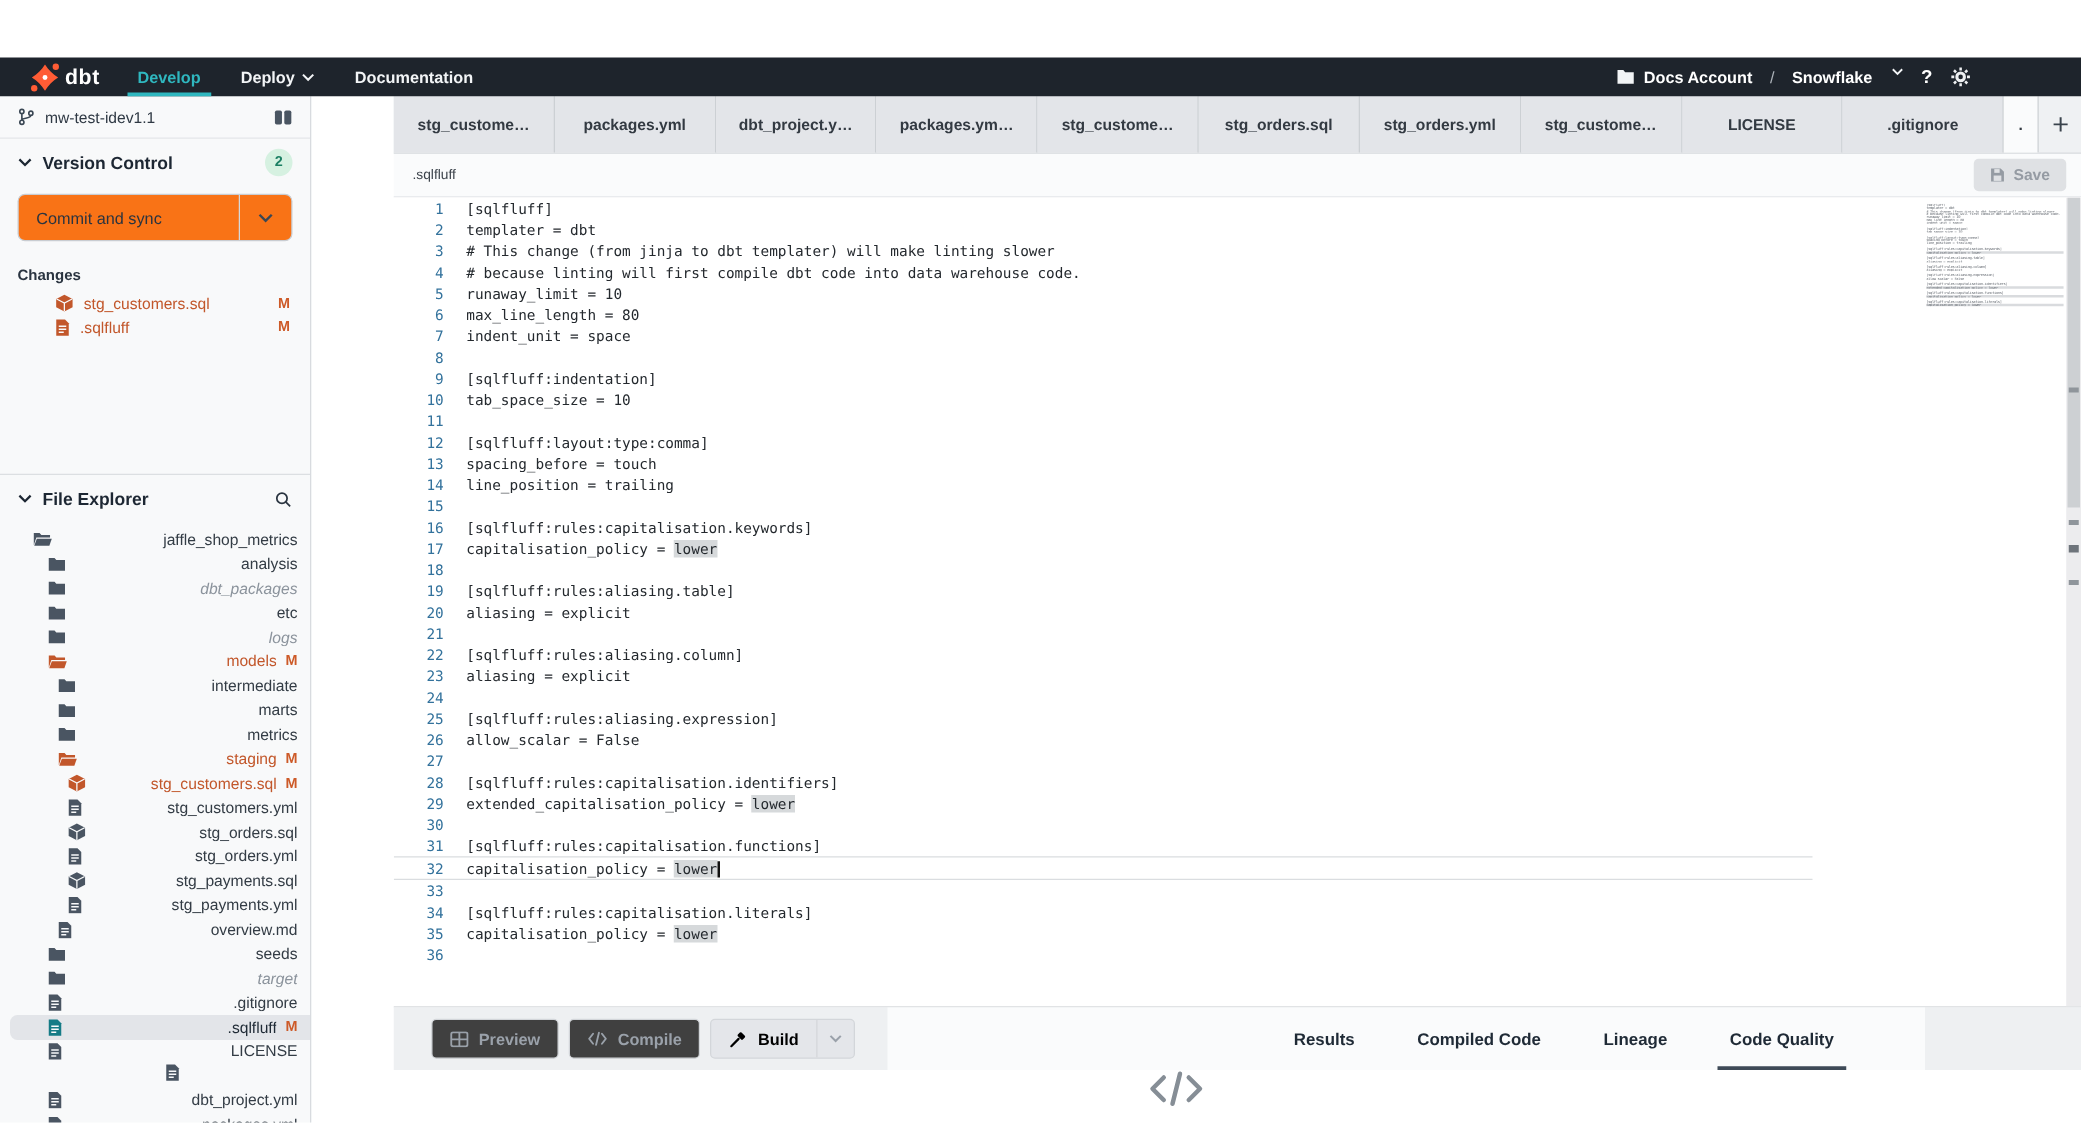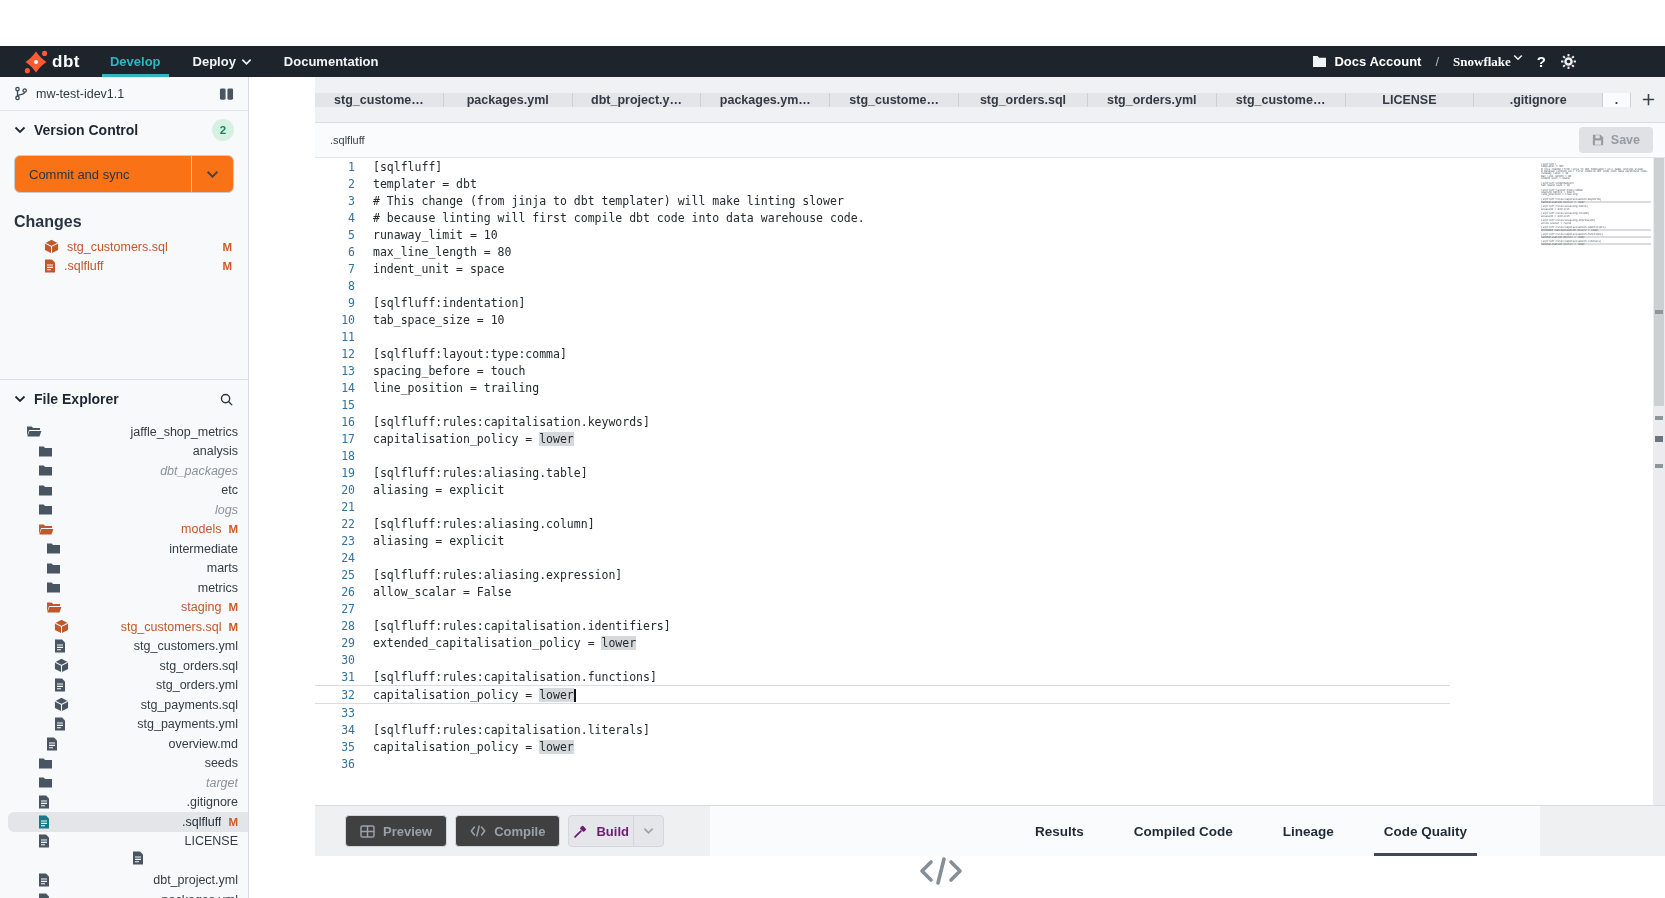--- a/index.html
+++ b/index.html
@@ -15,21 +15,21 @@
   .nav-items { display:flex; height:100%; }
   .nav-item { position:relative; display:flex; align-items:center; gap:5px;
     padding:0 16px; font-size:13px; font-weight:bold; color:#f2f4f6; cursor:pointer; height:100%; }
   .nav-item.active { color:#2fb7bf; }
   .nav-item.active::after { content:""; position:absolute; left:8px; right:8px; bottom:0;
     height:3px; background:#2fb7bf; }
   .nav-right { margin-left:auto; display:flex; align-items:center; gap:14px; padding-right:88px;
     font-size:13px; }
   .nav-acct { display:flex; align-items:center; gap:7px; font-weight:bold; }
   .nav-sep { color:#aeb4bb; }
-  .nav-conn { display:flex; align-items:flex-start; gap:2px; font-weight:600;font-family:Liberation Serif, serif; }
+  .nav-conn { display:flex; align-items:flex-start; gap:15px; font-weight:600; }
   .nav-help { font-weight:bold; font-size:15px; cursor:pointer; }
   .icon { display:inline-flex; align-items:center; justify-content:center; }
 
   
   .sidebar { position:absolute; left:0; top:31px; width:249px; height:867px;
     background:#f8f9fa; border-right:1px solid #d8dbdf; z-index:20; }
   .branch-row { height:34px; display:flex; align-items:center; gap:8px; padding:0 14px;
     border-bottom:1px solid #e3e6e9; color:#2f3944; font-size:12.5px; }
   .branch-row .spacer { flex:1; }
   .vc-header,.fe-header { height:38px; display:flex; align-items:center; gap:8px; padding:0 14px;
@@ -38,39 +38,39 @@
   .badge-green { min-width:22px; height:22px; border-radius:11px; background:#d6f1e1;
     color:#1b7f63; font-size:11.5px; font-weight:bold; display:flex; align-items:center;
     justify-content:center; padding:0 6px; }
   .commit-btn { margin:6px 14px 10px 14px; height:38px; background:#f97316;
     border:1px solid #c9cdd2; border-radius:6px; display:flex; align-items:stretch;
     overflow:hidden; cursor:pointer; }
   .commit-main { flex:1; display:flex; align-items:center; padding:0 14px; font-size:13px;
     color:#2a3440; }
   .commit-caret { width:42px; display:flex; align-items:center; justify-content:center;
     border-left:1px solid #d4d7db; }
-  .changes-label { padding:10px 14px 6px 14px; font-size:16px; font-weight:bold; color:#2a3440; }
+  .changes-label { padding:10px 14px 6px 14px; font-size:12px; font-weight:bold; color:#2a3440; }
   .change-row { height:19px; display:flex; align-items:center; gap:8px; padding:0 16px 0 44px;
     font-size:12.5px; color:#c2572b; cursor:pointer; }
   .change-row .nm { flex:1; }
   .m-badge { color:#cd5a28; font-weight:bold; font-size:11.5px; }
   .fe-section { position:absolute; left:0; top:302px; right:0; bottom:0;
     border-top:1px solid #dcdfe2; overflow:hidden;text-align:right; }
   .fe-tree { padding-top:4px; }
   .tree-row { height:19.5px; display:flex; align-items:center; gap:7px; font-size:12.5px;
     color:#333c45; cursor:pointer; padding-right:10px; position:relative; }
   .tree-row .nm { flex:1; white-space:nowrap; overflow:hidden; }
   .tree-row.muted { color:#8b939c; font-style:italic; }
   .tree-row.orange { color:#c2572b; }
   .tree-row.selected { background:#e3e5e9; border-radius:6px 0 0 6px; margin-left:8px; color:#1f2a35; }
   .ic-slate { color:#4a5562; } .ic-orange { color:#c2572b; } .ic-teal { color:#157b86; }
 
   
   .tabbar { position:absolute; left:315px; top:31px; width:1350px; height:46px;
-    background:#eff1f3; border-bottom:1px solid #d9dcdf; display:flex; z-index:10;align-items:center; }
+    background:#eff1f3; border-bottom:1px solid #d9dcdf; display:flex; z-index:10; }
   .tab { width:129px; background:#e3e5e9; border-right:1px solid #ccd0d4;
     display:flex; align-items:center; justify-content:center; font-size:12.5px; font-weight:600;
     color:#333a42; cursor:pointer; white-space:nowrap; overflow:hidden; }
   .tab-partial { width:28px; background:#fafbfc; border-right:1px solid #ccd0d4;
     display:flex; align-items:center; justify-content:center; font-size:12.5px; font-weight:600;
     color:#333a42; cursor:pointer; }
   .tab-add { width:34px; display:flex; align-items:center; justify-content:center;
     color:#3a434c; cursor:pointer; background:transparent; border:none; }
 
   
@@ -108,21 +108,21 @@
   
   .bottom-toolbar { position:absolute; left:315px; top:760px; width:1350px; height:50px;
     background:#eef0f2; display:flex; align-items:center; z-index:5; }
   .bt-tabs-bg { position:absolute; left:395px; top:0; width:830px; height:50px; background:#fafbfc; }
   .btn-group { display:flex; gap:8px; padding-left:30px; position:relative; }
   .tool-btn { height:32px; padding:0 14px; background:#404040; border:1px solid #d3d6da;
     border-radius:4px; color:#9aa1aa; font-size:13px; font-weight:600; display:flex;
     align-items:center; gap:8px; cursor:default; }
   .split-btn { display:flex; height:32px; border:1px solid #d3d6da; border-radius:4px;
     overflow:hidden; background:#e4e6ea; }
-  .split-main { padding:0 4px; display:flex; align-items:center; gap:8px; color:#701a75;
+  .split-main { padding:0 14px; display:flex; align-items:center; gap:8px; color:#000000;
     font-size:13px; font-weight:600; }
   .split-caret { width:30px; display:flex; align-items:center; justify-content:center;
     border-left:1px solid #d3d6da; color:#9aa1aa; }
   .bt-tabs { position:absolute; left:710px; top:0; height:50px; display:flex; gap:30px;
     align-items:stretch; }
   .bt-tab { position:relative; display:flex; align-items:center; padding:0 10px;
     font-size:13.5px; font-weight:600; color:#1f2a36; cursor:pointer; }
   .bt-tab.active::after { content:""; position:absolute; left:0; right:0; bottom:0;
     height:3px; background:#3e4a57; }
   .bottom-content { position:absolute; left:315px; top:810px; width:1350px; height:88px;

